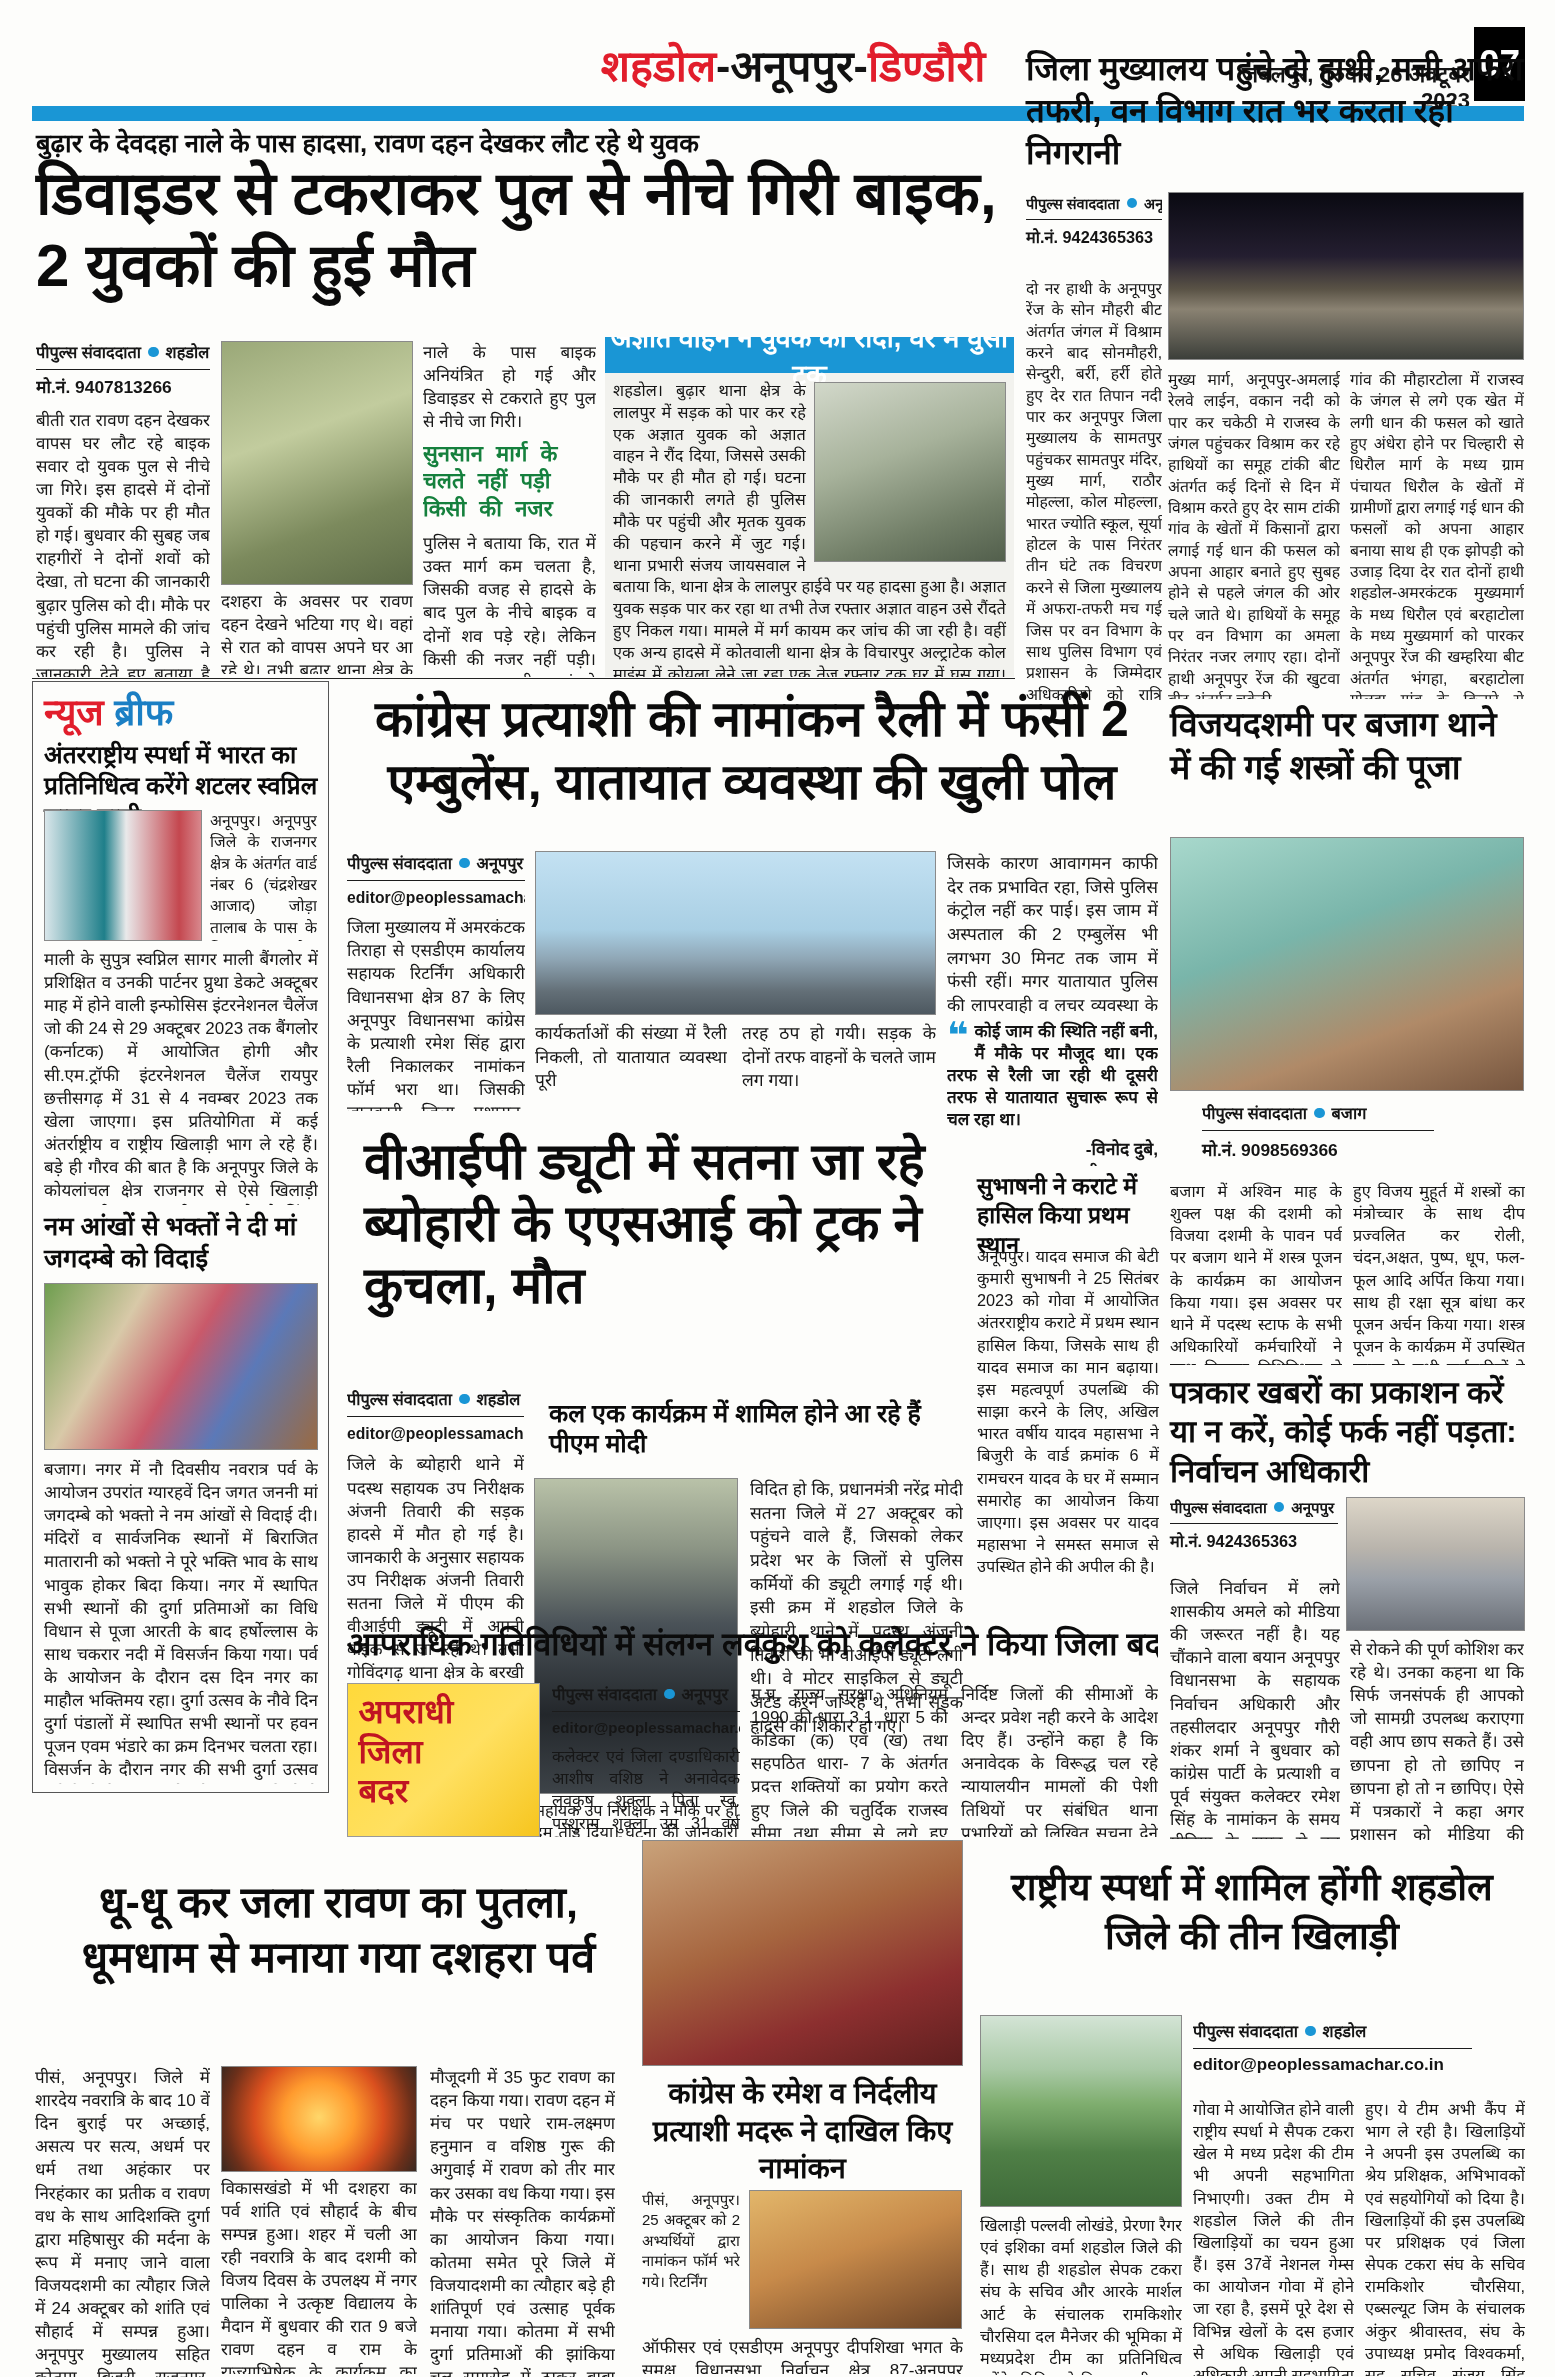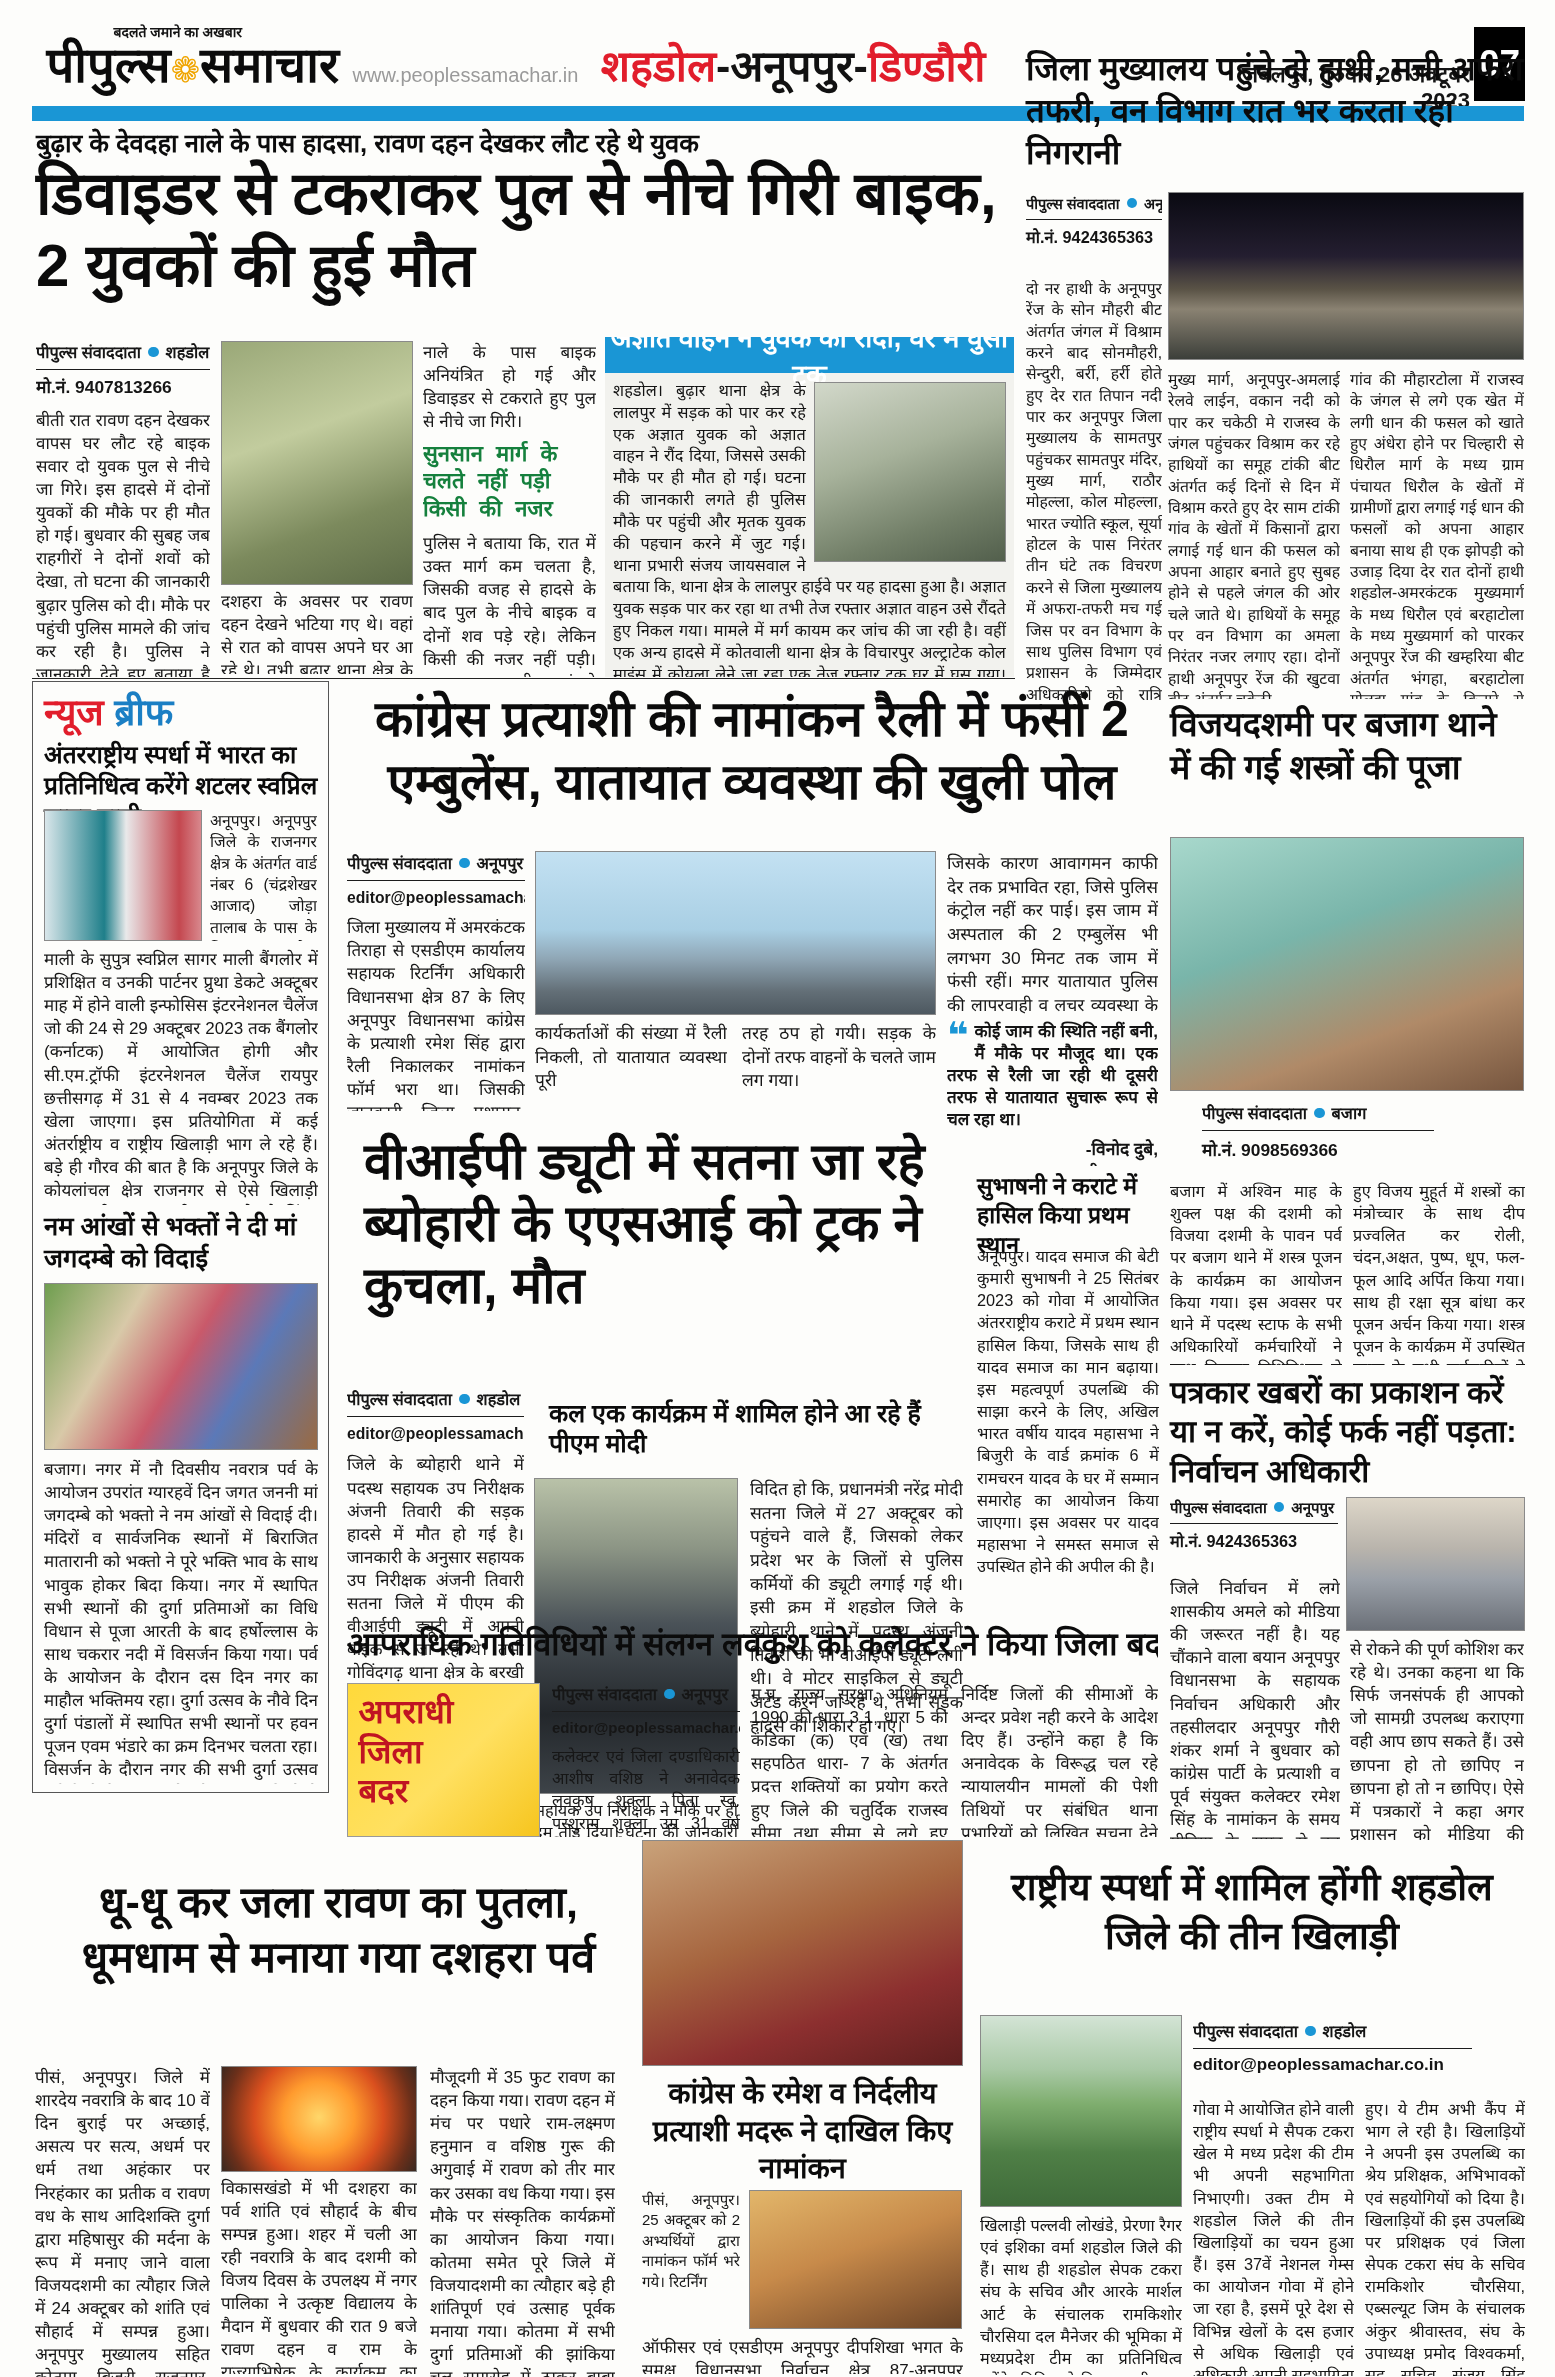--- a/index.html
+++ b/index.html
@@ -32,27 +32,20 @@
   .ph-fire{background:radial-gradient(circle at 50% 48%,#ffd76a 0%,#ff9b2e 32%,#d94f1e 58%,#6b2f1a 84%,#38281f 100%);}
   .ph-desk1{background:linear-gradient(160deg,#c9a27a 0%,#a6653f 42%,#8c2f2f 72%,#5f1f1f 100%);}
   .ph-desk2{background:linear-gradient(160deg,#e2b66a 0%,#c78a4a 45%,#8a5a32 82%,#6a4426 100%);}
   .ph-elephants-road{background:linear-gradient(180deg,#0a0a12 0%,#241e30 38%,#5a5346 58%,#8a8272 70%,#3c3f3a 100%);}
   .ph-team{background:linear-gradient(180deg,#d3e4d5 0%,#a9c9a6 28%,#7fae6f 46%,#4f7f46 72%,#3f6b3a 100%);}
 </style>
 </head>
 <body>
 
 <div class="abs" style="left:32px;top:22px;width:1492px;height:81px;">
-  <div class="abs" style="left:14.5px;top:0;">
-    <div style="font-size:14px;font-weight:bold;margin-left:67px;">बदलते जमाने का अखबार</div>
-    <div style="font-size:49px;font-weight:900;line-height:1.0;color:#0b0b0b;white-space:nowrap;">
-      <span>पीपुल्स</span><span style="color:#f0a500;font-size:35px;">❁</span><span>समाचार</span>
-      <span style="font-size:20px;font-weight:normal;color:#9a9a9a;">www.peoplessamachar.in</span>
-    </div>
-  </div>
   <div class="abs center" style="left:494px;top:12.8px;width:534px;font-size:43px;font-weight:900;white-space:nowrap;">
     <span style="color:#e11d2b;">शहडोल</span><span>-</span><span style="color:#111;">अनूपपुर</span><span>-</span><span style="color:#e11d2b;">डिण्डौरी</span>
   </div>
   <div class="abs" style="left:1185px;top:36px;width:253px;text-align:right;font-size:22px;font-weight:900;">जबलपुर, गुरुवार 26 अक्टूबर 2023</div>
   <div class="abs center" style="left:1442px;top:4.6px;width:51px;height:74px;background:#000;color:#fff;font-size:37px;font-weight:900;line-height:74px;">07</div>
 </div>
 <div class="abs" style="left:32px;top:106px;width:1492px;height:15px;background:#1a96d5;"></div>
 
 <div class="abs kicker" style="left:36px;top:125px;width:979px;font-size:25.6px;">बुढ़ार के देवदहा नाले के पास हादसा, रावण दहन देखकर लौट रहे थे युवक</div>
 <div class="abs h900" style="left:36px;top:158px;width:979px;font-size:60px;line-height:1.2;">डिवाइडर से टकराकर पुल से नीचे गिरी बाइक, 2 युवकों की हुई मौत</div>

